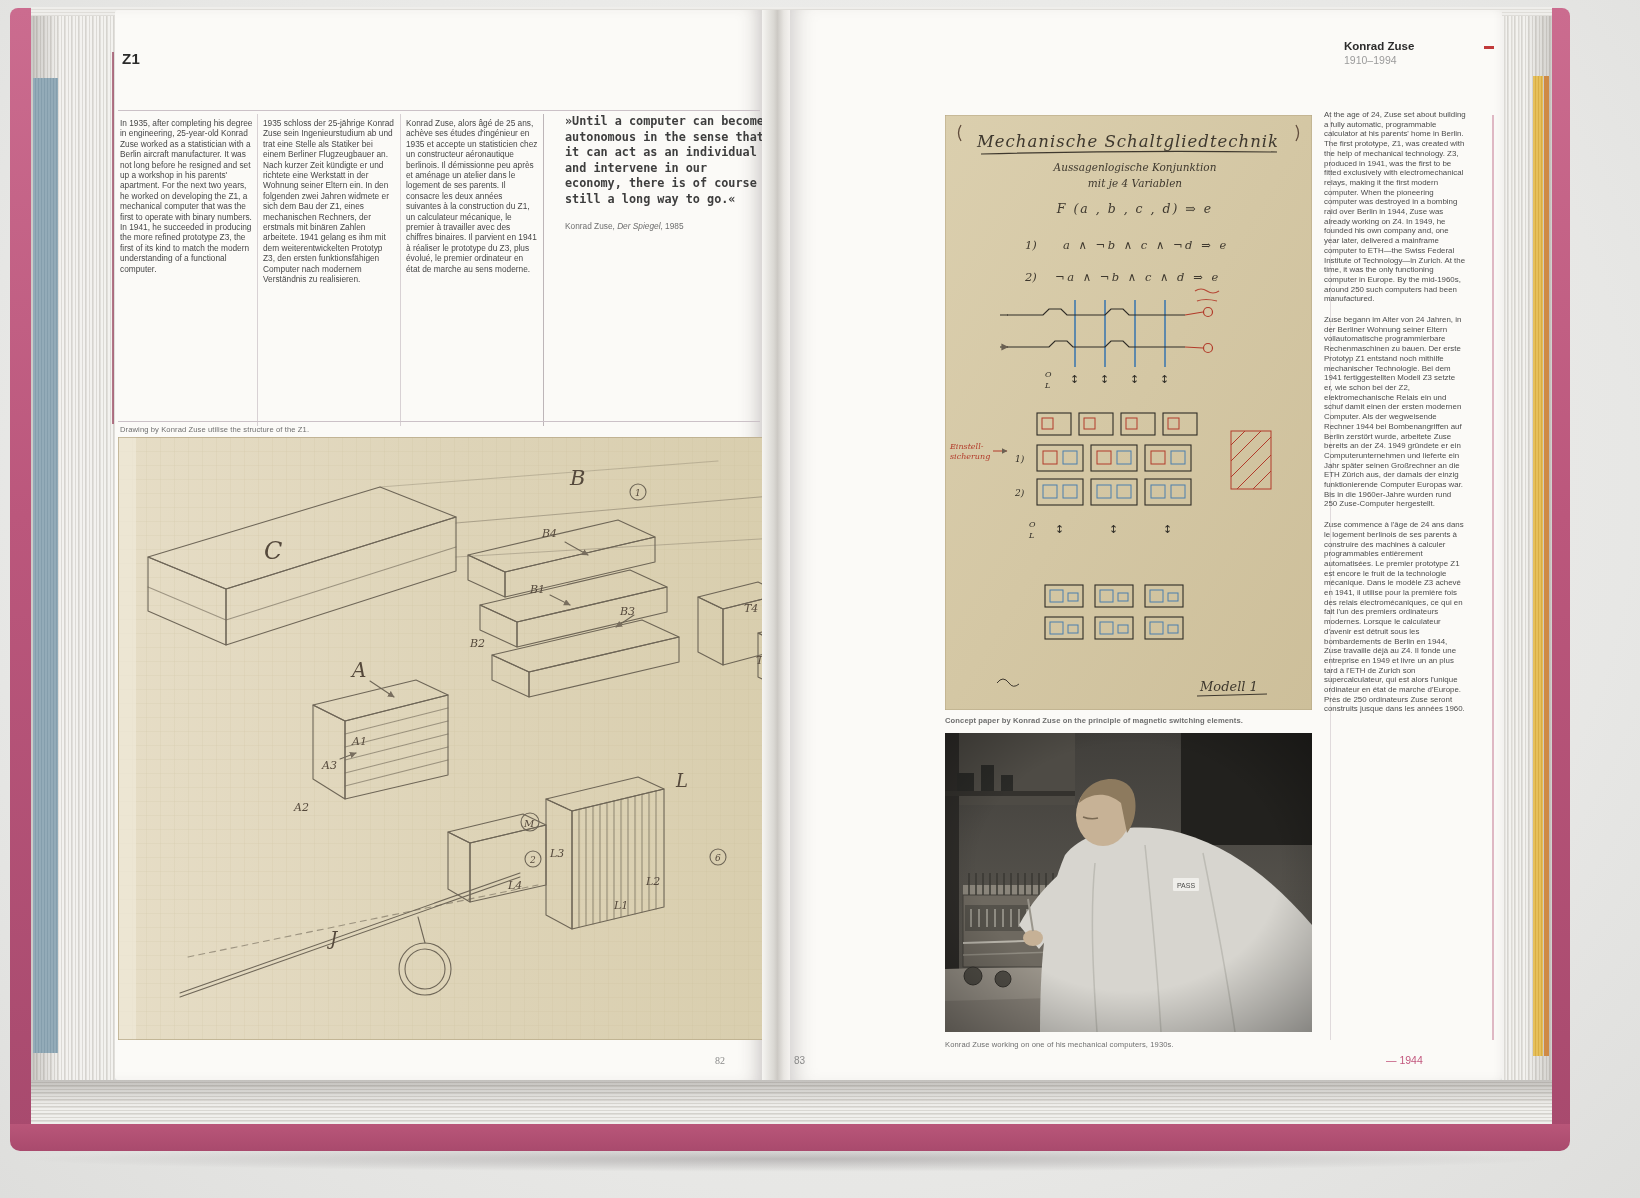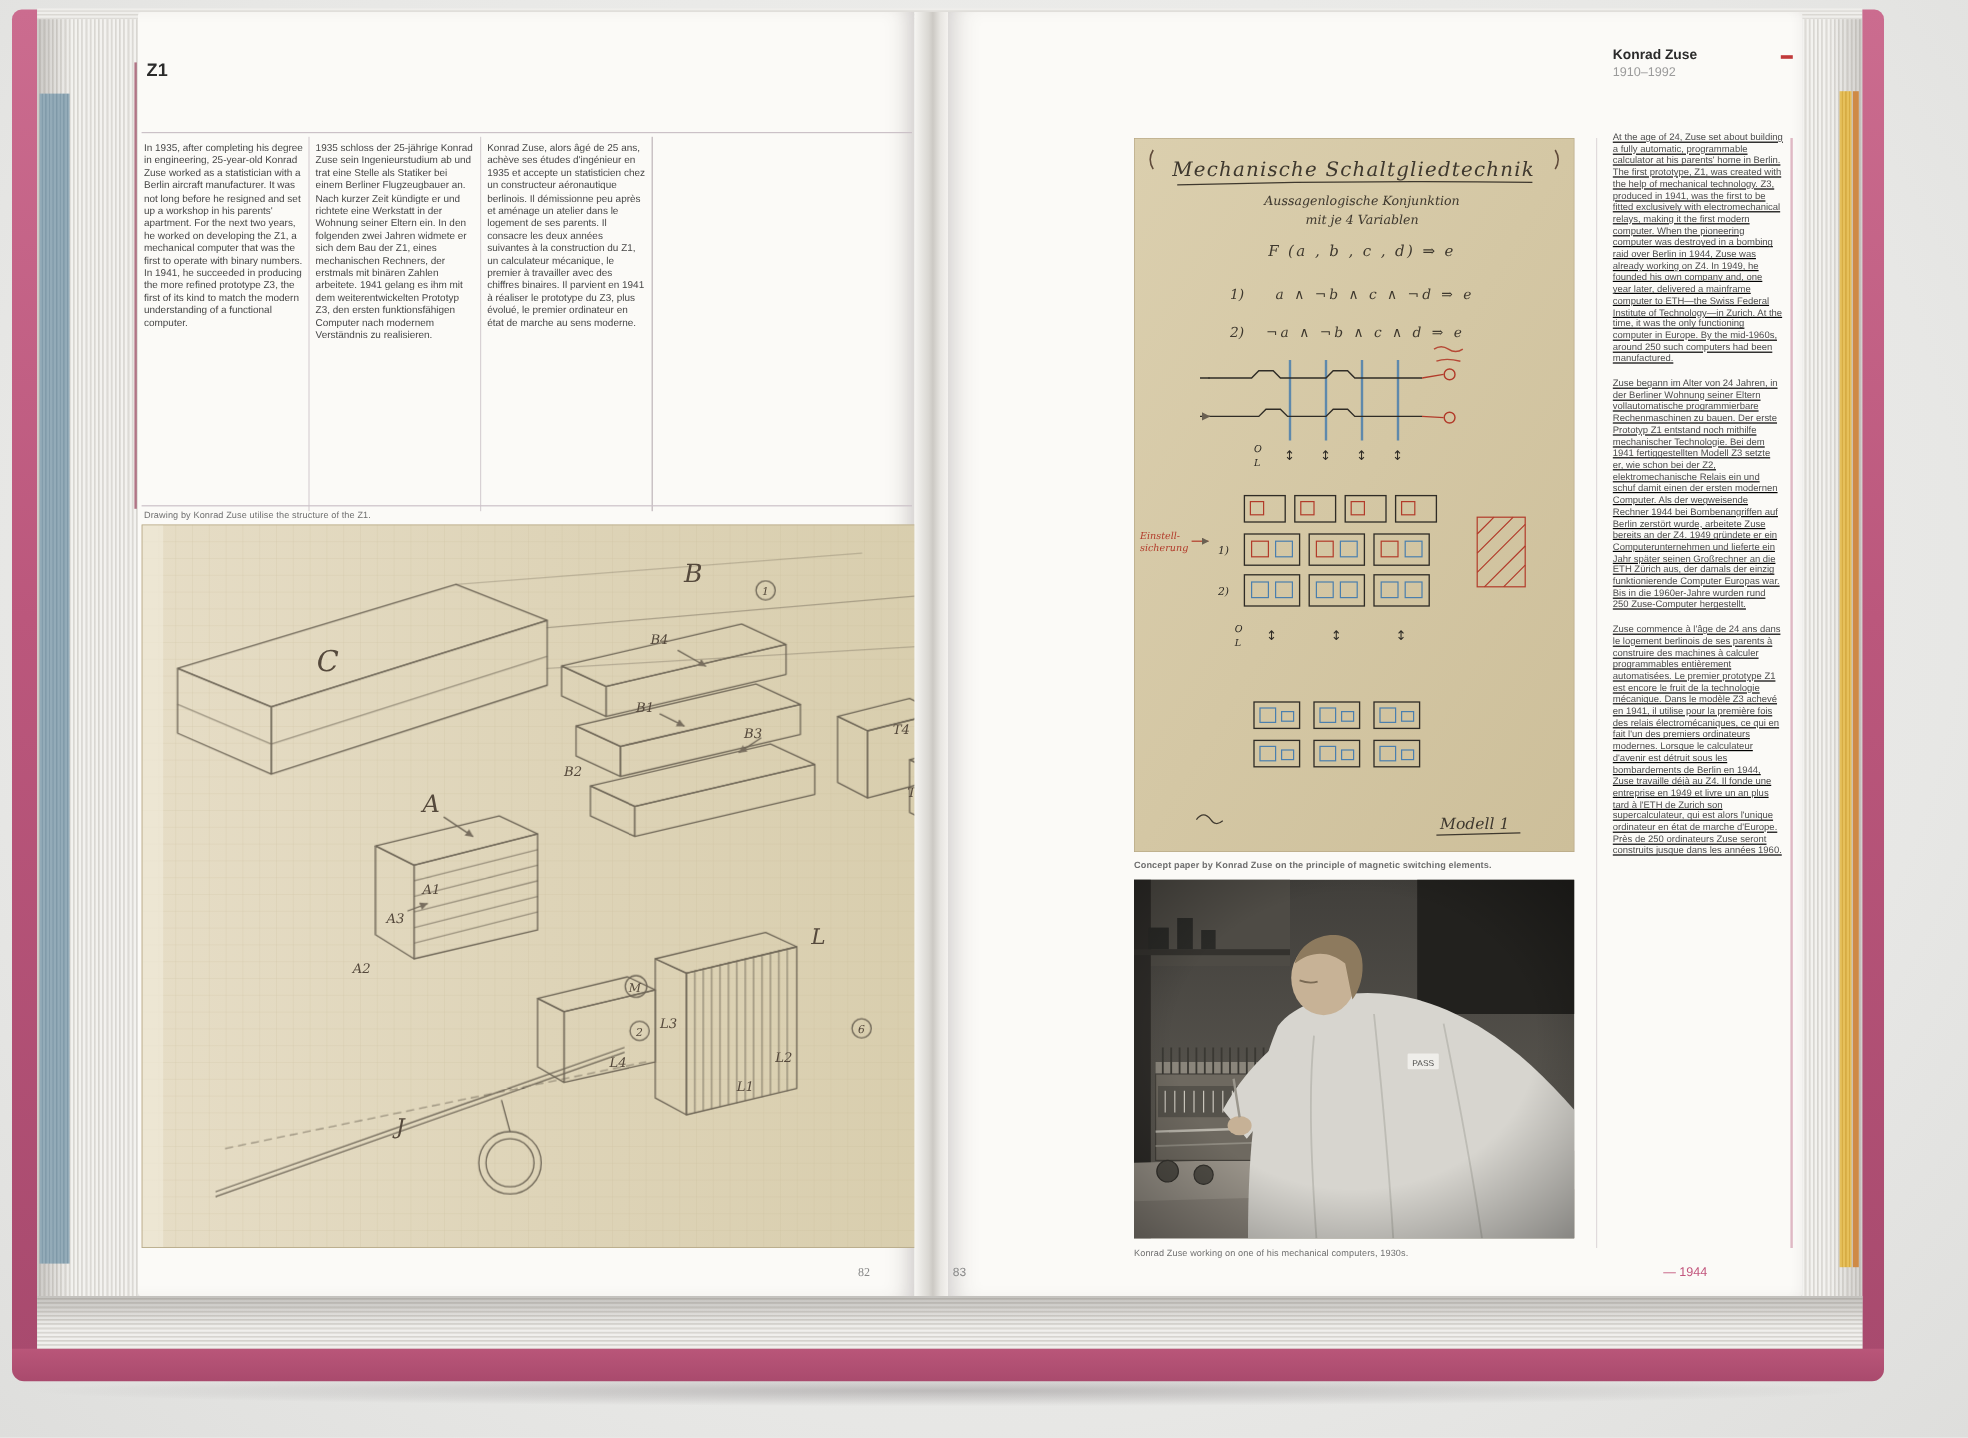--- a/index.html
+++ b/index.html
@@ -47,21 +47,21 @@
   .quote-block{left:450px;top:104px;width:202px;}
   .quote-text{font-family:"DejaVu Sans Mono", monospace;font-weight:bold;font-size:11.8px;
       line-height:15.6px;color:#3e3e3e;}
   .quote-attr{margin-top:13px;font-size:8.3px;color:#6e6e6e;}
   .caption{font-size:7.6px;color:#6f6f6f;letter-spacing:.1px;}
   .footer-section{left:5px;top:1044px;font-size:10.5px;font-weight:bold;color:#c2567d;margin-top:28px;}
   .pageno{font-size:10px;color:#8a8a8a;}
   .rp-name{font-size:11.5px;font-weight:bold;color:#2b2b2b;}
   .rp-dates{font-size:10.5px;color:#9b9b9b;margin-top:2px;}
   .red-tick{left:694px;top:36px;width:10px;height:3px;background:#c13a3a;}
-  .sidebar{left:554px;top:100px;width:142px;text-decoration:underline;}
+  .sidebar{left:534px;top:100px;width:142px;}
   .sidebar p{margin:0 0 11px 0;font-size:7.9px;line-height:9.7px;color:#4c4c4c;}
   .sidebar-rule{left:540px;top:105px;width:1px;height:925px;background:#e0dadc;}
   .accent-line{left:702px;top:105px;width:2px;height:925px;background:#d8a8b6;opacity:.8;}
   .footer-year{left:596px;top:1044px;width:100px;font-size:10.5px;
       font-weight:normal;color:#c2567d;}
   
   .hwt{font-family:"DejaVu Serif", serif;font-style:italic;}
   svg text{user-select:none;}
 </style>
 </head>
@@ -82,20 +82,26 @@
 
     <div class="abs hrule" style="top:100px;"></div>
     <div class="abs vdiv" style="left:142px;"></div>
     <div class="abs vdiv" style="left:285px;"></div>
     <div class="abs vdiv" style="left:428px;background:#bdb5b8;"></div>
 
     <p class="abs col" style="left:5px;width:134px;">In 1935, after completing his degree in engineering, 25-year-old Konrad Zuse worked as a statistician with a Berlin aircraft manufacturer. It was not long before he resigned and set up a workshop in his parents' apartment. For the next two years, he worked on developing the Z1, a mechanical computer that was the first to operate with binary numbers. In 1941, he succeeded in producing the more refined prototype Z3, the first of its kind to match the modern understanding of a functional computer.</p>
     <p class="abs col" style="left:148px;width:133px;">1935 schloss der 25-jährige Konrad Zuse sein Ingenieurstudium ab und trat eine Stelle als Statiker bei einem Berliner Flugzeugbauer an. Nach kurzer Zeit kündigte er und richtete eine Werkstatt in der Wohnung seiner Eltern ein. In den folgenden zwei Jahren widmete er sich dem Bau der Z1, eines mechanischen Rechners, der erstmals mit binären Zahlen arbeitete. 1941 gelang es ihm mit dem weiterentwickelten Prototyp Z3, den ersten funktionsfähigen Computer nach modernem Verständnis zu realisieren.</p>
     <p class="abs col" style="left:291px;width:133px;">Konrad Zuse, alors âgé de 25 ans, achève ses études d'ingénieur en 1935 et accepte un statisticien chez un constructeur aéronautique berlinois. Il démissionne peu après et aménage un atelier dans le logement de ses parents. Il consacre les deux années suivantes à la construction du Z1, un calculateur mécanique, le premier à travailler avec des chiffres binaires. Il parvient en 1941 à réaliser le prototype du Z3, plus évolué, le premier ordinateur en état de marche au sens moderne.</p>
 
+    <div class="abs quote-block">
+      <div class="quote-text">»Until a computer can become autonomous in the sense that it can act as an individual and intervene in our economy, there is of course still a long way to go.«</div>
+      <div class="quote-attr">
+        <span>Konrad Zuse, </span><i>Der Spiegel</i><span>, 1985</span>
+      </div>
+    </div>
 
     <div class="abs hrule" style="top:411px;"></div>
     <div class="abs caption" style="left:5px;top:415px;">Drawing by Konrad Zuse utilise the structure of the Z1.</div>
 
     <svg class="abs" style="left:3px;top:427px;" width="800" height="603" viewBox="0 0 800 603">
       <defs>
         <pattern id="grid" width="14" height="14" patternUnits="userSpaceOnUse">
           <path d="M14 0H0V14" fill="none" stroke="#c3b690" stroke-width="0.5"></path>
         </pattern>
         <marker id="ah" markerWidth="7" markerHeight="7" refX="5.5" refY="3" orient="auto">
@@ -223,21 +229,21 @@
 
     <div class="abs footer-section">The Beginnings</div>
     <div class="abs pageno" style="left:600px;top:1045px;font-family:Liberation Serif, serif;">82</div>
   </div>
 
   <div class="abs gutter"></div>
 
   <div class="abs page page-right">
     <div class="abs" style="left:554px;top:30px;">
       <div class="rp-name">Konrad Zuse</div>
-      <div class="rp-dates">1910–1992</div>
+      <div class="rp-dates">1910–1994</div>
     </div>
     <div class="abs red-tick"></div>
 
     <svg class="abs" style="left:155px;top:105px;" width="367" height="595" viewBox="0 0 367 595">
       <defs>
         <linearGradient id="cpg" x1="0" y1="0" x2="1" y2="1">
           <stop offset="0" stop-color="#dbcfae"></stop>
             <stop offset="1" stop-color="#cdbf9a"></stop>
         </linearGradient>
       </defs>

